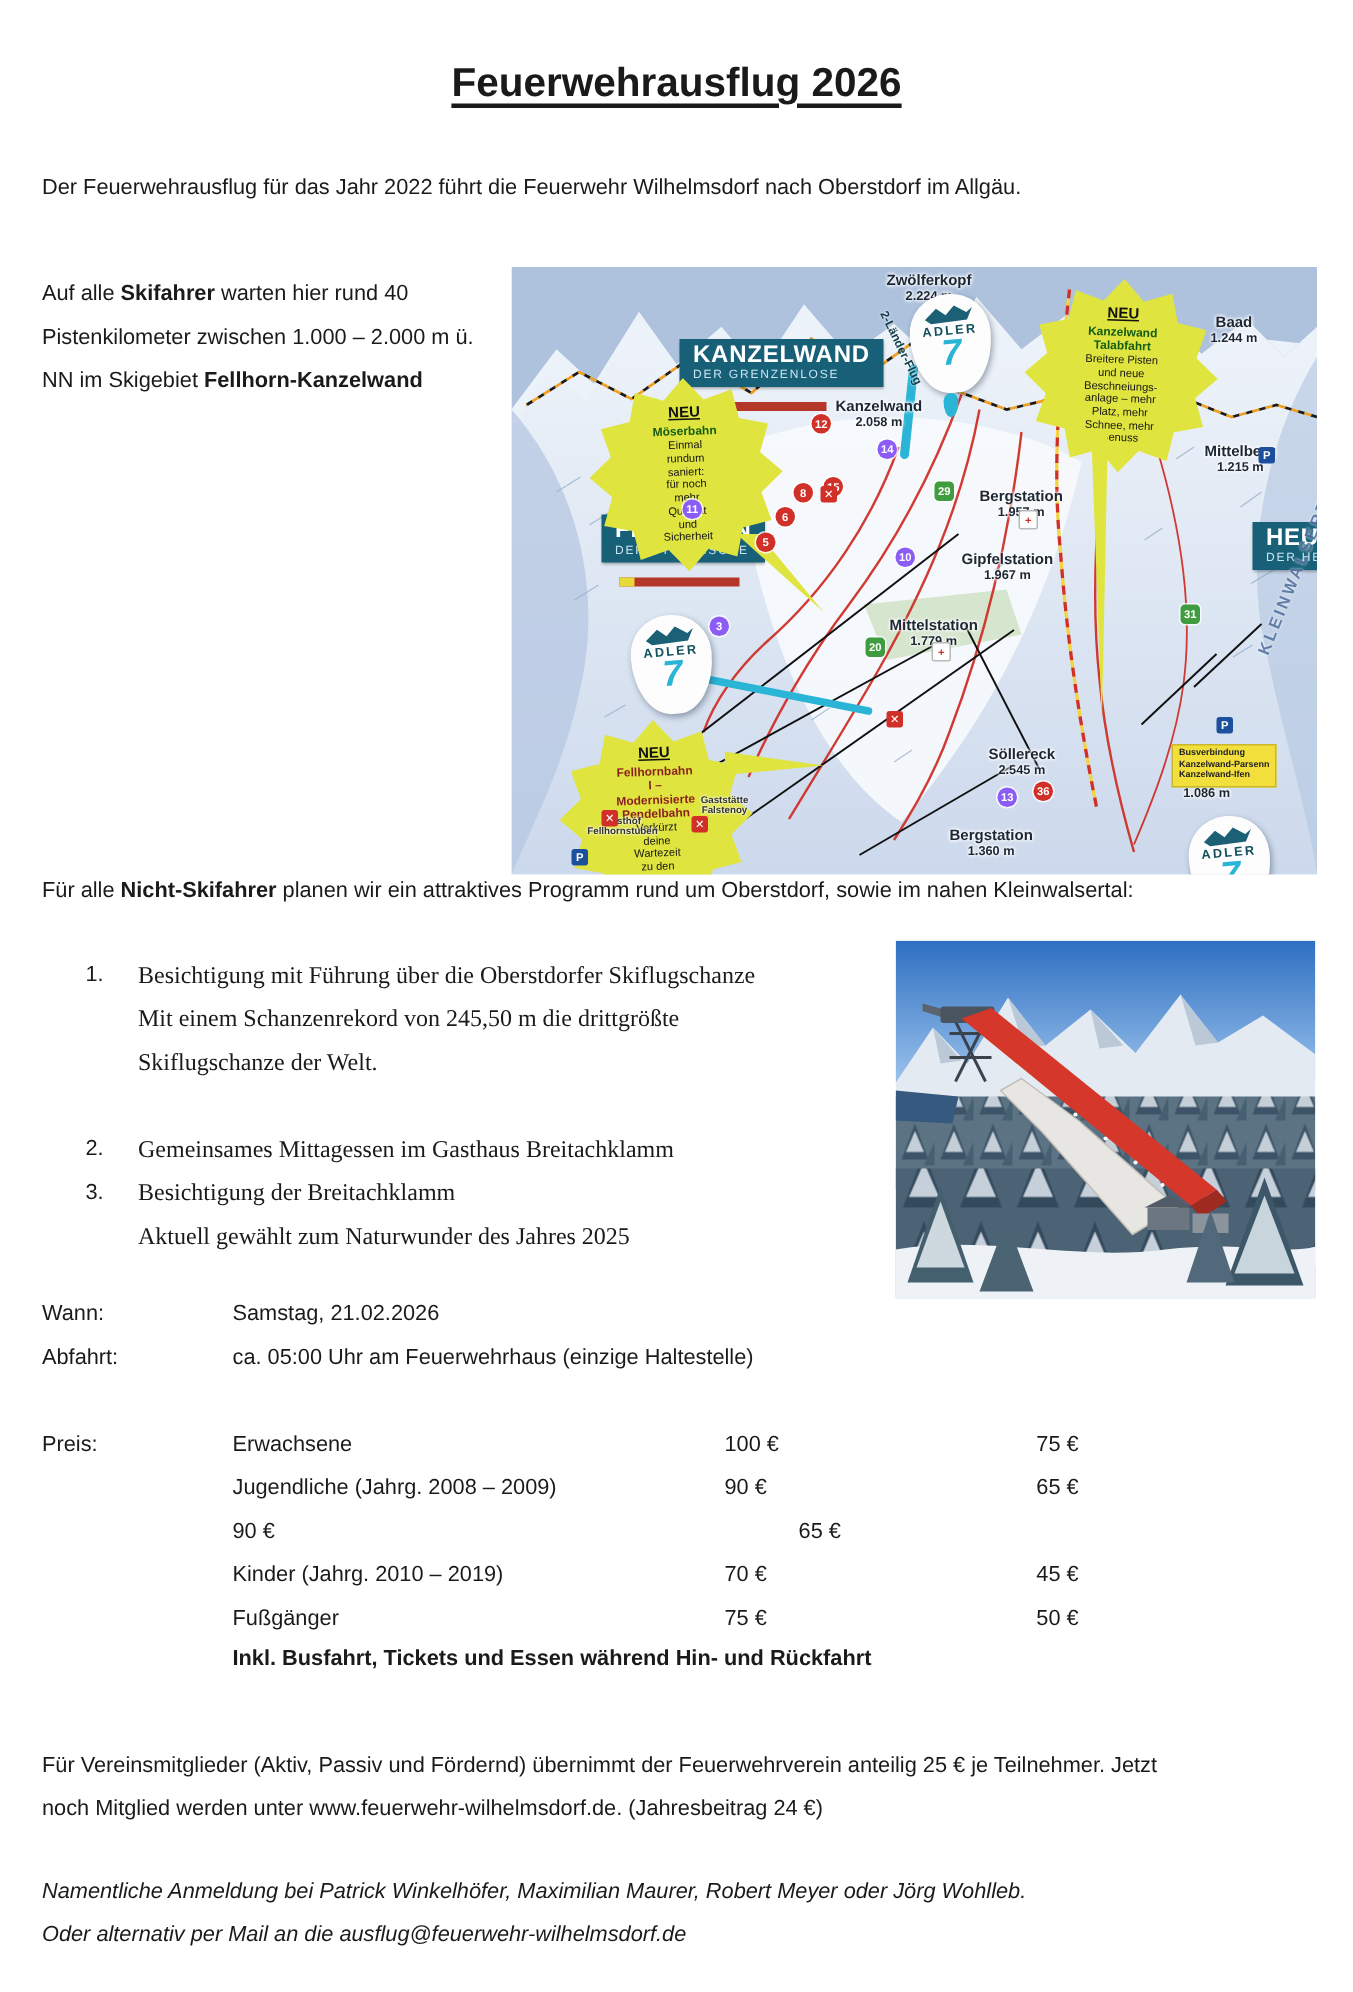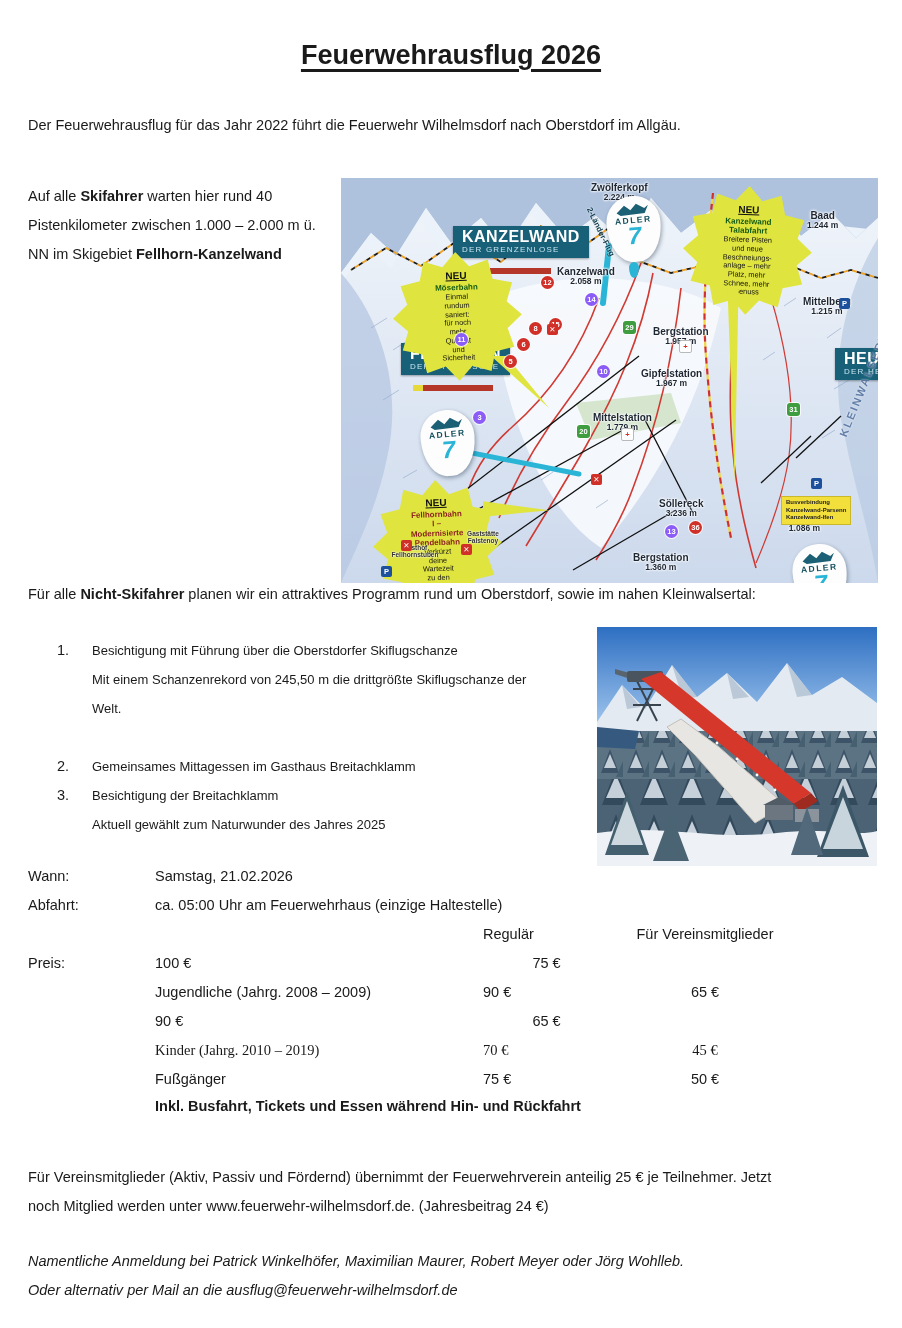--- a/index.html
+++ b/index.html
@@ -7,21 +7,21 @@
         font-family:"Liberation Sans","DejaVu Sans",sans-serif;color:#1a1a1a;}
   h1.title{position:absolute;left:0;top:40px;width:902px;margin:0;text-align:center;
         font-size:27px;font-weight:bold;text-decoration:underline;text-decoration-thickness:2.5px;text-underline-offset:5px;}
   .para{position:absolute;font-size:14.5px;line-height:29px;}
   .b{font-weight:bold;}
   .it{font-style:italic;}
   .pre{white-space:pre-line;}
   
   .lrow{position:absolute;left:57px;display:grid;grid-template-columns:35px 440px;}
   .lrow .num{font-size:14.5px;line-height:29px;}
-  .lrow .txt{font-size:13px;line-height:29px;}
+  .lrow .txt{font-size:16px;line-height:29px;font-family:Liberation Serif, serif;}
   
   .drow{position:absolute;left:28px;display:grid;grid-template-columns:127px 600px;font-size:14.5px;line-height:29px;}
   .prow{position:absolute;left:28px;display:grid;grid-template-columns:127px 328px 127px 190px;font-size:14.5px;line-height:29px;}
   .prow .c4{text-align:center;}
   .pnote{position:absolute;left:155px;font-size:14.5px;line-height:29px;font-weight:bold;}
   
   .map{position:absolute;left:341px;top:178px;width:537px;height:405px;overflow:hidden;background:#dde7f3;}
   .map svg.bg{position:absolute;left:0;top:0;}
   .peak{position:absolute;text-align:center;color:#1d2633;font-weight:bold;font-size:10px;line-height:1.1;
         text-shadow:0 0 3px #fff,0 0 3px #fff,0 0 2px #fff;white-space:nowrap;}
@@ -163,21 +163,21 @@
       <div class="tg">DER HERZLICHE</div>
     </div>
 
     <div class="peak" style="left:250px;top:4px;"><span>Zwölferkopf</span><span class="el">2.224 m</span></div>
     <div class="peak" style="left:216px;top:88px;"><span>Kanzelwand</span><span class="el">2.058 m</span></div>
     <div class="peak" style="left:466px;top:32px;"><span>Baad</span><span class="el">1.244 m</span></div>
     <div class="peak" style="left:462px;top:118px;"><span>Mittelberg</span><span class="el">1.215 m</span></div>
     <div class="peak" style="left:312px;top:148px;"><span>Bergstation</span><span class="el">1.957 m</span></div>
     <div class="peak" style="left:300px;top:190px;"><span>Gipfelstation</span><span class="el">1.967 m</span></div>
     <div class="peak" style="left:252px;top:234px;"><span>Mittelstation</span><span class="el">1.779 m</span></div>
-    <div class="peak" style="left:318px;top:320px;"><span>Söllereck</span><span class="el">3.236 m</span></div>
+    <div class="peak" style="left:318px;top:320px;"><span>Söllereck</span><span class="el">2.545 m</span></div>
     <div class="peak" style="left:292px;top:374px;"><span>Bergstation</span><span class="el">1.360 m</span></div>
     <div class="peak" style="left:444px;top:335px;"><span>Riezlern</span><span class="el">1.086 m</span></div>
 
     <div class="star" style="left:52px;top:74px;width:120px;height:114px;transform:rotate(-2deg);">
       <div class="neu">NEU</div>
       <div class="ct green">Möserbahn</div>
       <div class="cb">Einmal rundum saniert: für noch mehr Qualität und Sicherheit</div>
     </div>
     <div class="ptr" style="left:150px;top:178px;width:58px;height:52px;clip-path:polygon(0 0,26% 0,100% 100%);"></div>
     <div class="star" style="left:342px;top:8px;width:112px;height:106px;transform:rotate(2deg);">
@@ -335,43 +335,38 @@
 
   <div class="drow" style="top:862px;">
     <div>Wann:</div>
     <div>Samstag, 21.02.2026</div>
   </div>
   <div class="drow" style="top:891px;">
     <div>Abfahrt:</div>
     <div>ca. 05:00 Uhr am Feuerwehrhaus (einzige Haltestelle)</div>
   </div>
 
-  <div class="prow" style="top:920px;">
-    <div></div>
-      <div></div>
-    <div>Regulär</div>
-    <div class="c4">Für Vereinsmitglieder</div>
-  </div>
   <div class="prow" style="top:949px;">
     <div>Preis:</div>
+    <div>Erwachsene</div>
     <div>100 €</div>
     <div class="c4">75 €</div>
   </div>
   <div class="prow" style="top:978px;">
     <div></div>
     <div>Jugendliche (Jahrg. 2008 – 2009)</div>
     <div>90 €</div>
     <div class="c4">65 €</div>
   </div>
   <div class="prow" style="top:1007px;">
     <div></div>
     <div>90 €</div>
     <div class="c4">65 €</div>
   </div>
-  <div class="prow" style="top:1036px;font-family:Liberation Serif, serif;">
+  <div class="prow" style="top:1036px;">
     <div></div>
     <div>Kinder (Jahrg. 2010 – 2019)</div>
     <div>70 €</div>
     <div class="c4">45 €</div>
   </div>
   <div class="prow" style="top:1065px;">
     <div></div>
     <div>Fußgänger</div>
     <div>75 €</div>
     <div class="c4">50 €</div>

